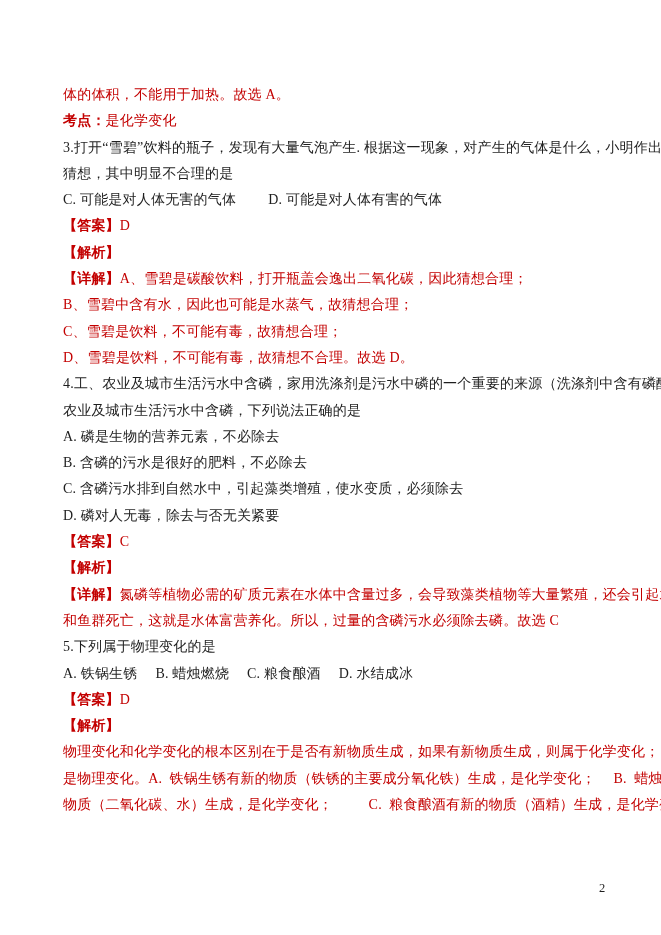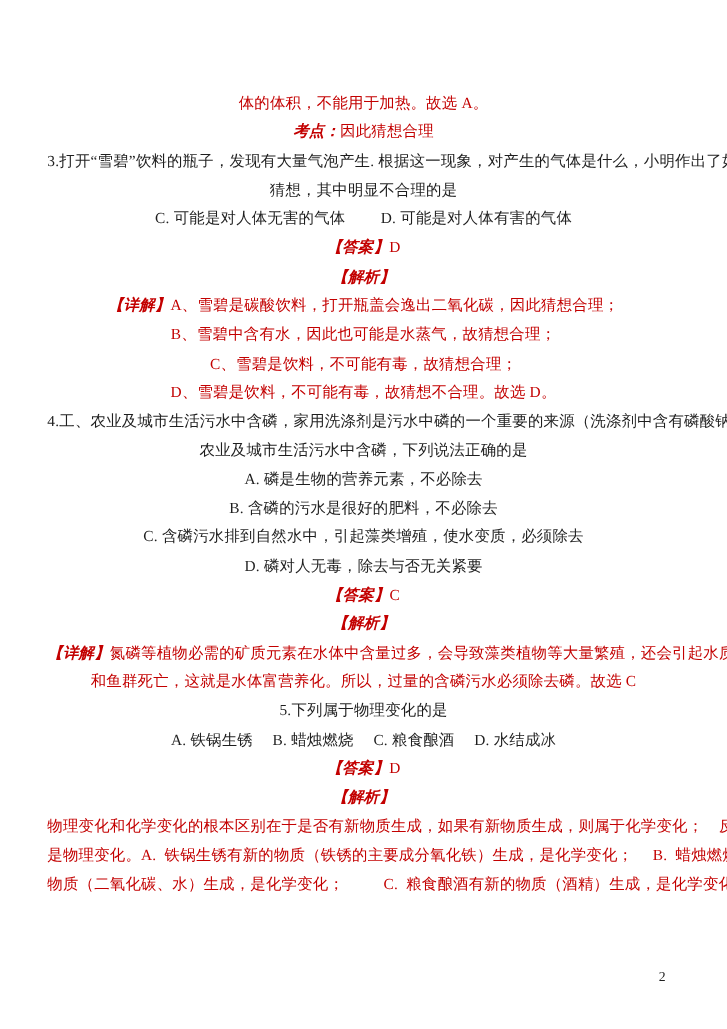--- a/index.html
+++ b/index.html
@@ -9,50 +9,49 @@
     overflow: hidden;
     font-family: "Liberation Serif", "DejaVu Serif", serif;
   }
   .page {
     position: relative;
     width: 661px; height: 935px;
     background: #ffffff;
   }
   .content {
     position: absolute;
-    left: 43px; top: 82px;
+    left: 63px; top: 82px;
     width: 575px;
-    text-align: center;
   }
   .line {
     height: 26.3px;
     line-height: 26.3px;
     font-size: 14px;
     white-space: pre;
     letter-spacing: 0.2px;
   }
   .line.red   { color: var(--red, #c30000); }
   .line.black { color: var(--black, #1e1e1e); }
-  .prefix { font-weight: bold; font-style: italic; }
+  .prefix { font-weight: bold; }
   .page-number {
     position: absolute;
     left: 592px; top: 881px;
     width: 20px;
     text-align: center;
     font-size: 12.5px;
     color: var(--black, #1e1e1e);
   }
 </style>
 </head>
 <body style="background: rgb(255, 255, 255);">
 
 <div class="page">
   <div class="content">
       <div class="line red"><span class="prefix"></span><span class="body">体的体积，不能用于加热。故选 A。</span></div>
-      <div class="line red"><span class="prefix">考点：</span><span class="body">因此猜想合理</span></div>
+      <div class="line red"><span class="prefix">考点：</span><span class="body">是化学变化</span></div>
       <div class="line black"><span class="prefix"></span><span class="body">3.打开“雪碧”饮料的瓶子，发现有大量气泡产生. 根据这一现象，对产生的气体是什么，小明作出了如下</span></div>
       <div class="line black"><span class="prefix"></span><span class="body">猜想，其中明显不合理的是</span></div>
       <div class="line black"><span class="prefix"></span><span class="body">C. 可能是对人体无害的气体　　 D. 可能是对人体有害的气体</span></div>
       <div class="line red"><span class="prefix">【答案】</span><span class="body">D</span></div>
       <div class="line red"><span class="prefix">【解析】</span><span class="body"></span></div>
       <div class="line red"><span class="prefix">【详解】</span><span class="body">A、雪碧是碳酸饮料，打开瓶盖会逸出二氧化碳，因此猜想合理；</span></div>
       <div class="line red"><span class="prefix"></span><span class="body">B、雪碧中含有水，因此也可能是水蒸气，故猜想合理；</span></div>
       <div class="line red"><span class="prefix"></span><span class="body">C、雪碧是饮料，不可能有毒，故猜想合理；</span></div>
       <div class="line red"><span class="prefix"></span><span class="body">D、雪碧是饮料，不可能有毒，故猜想不合理。故选 D。</span></div>
       <div class="line black"><span class="prefix"></span><span class="body">4.工、农业及城市生活污水中含磷，家用洗涤剂是污水中磷的一个重要的来源（洗涤剂中含有磷酸钠），对于</span></div>

